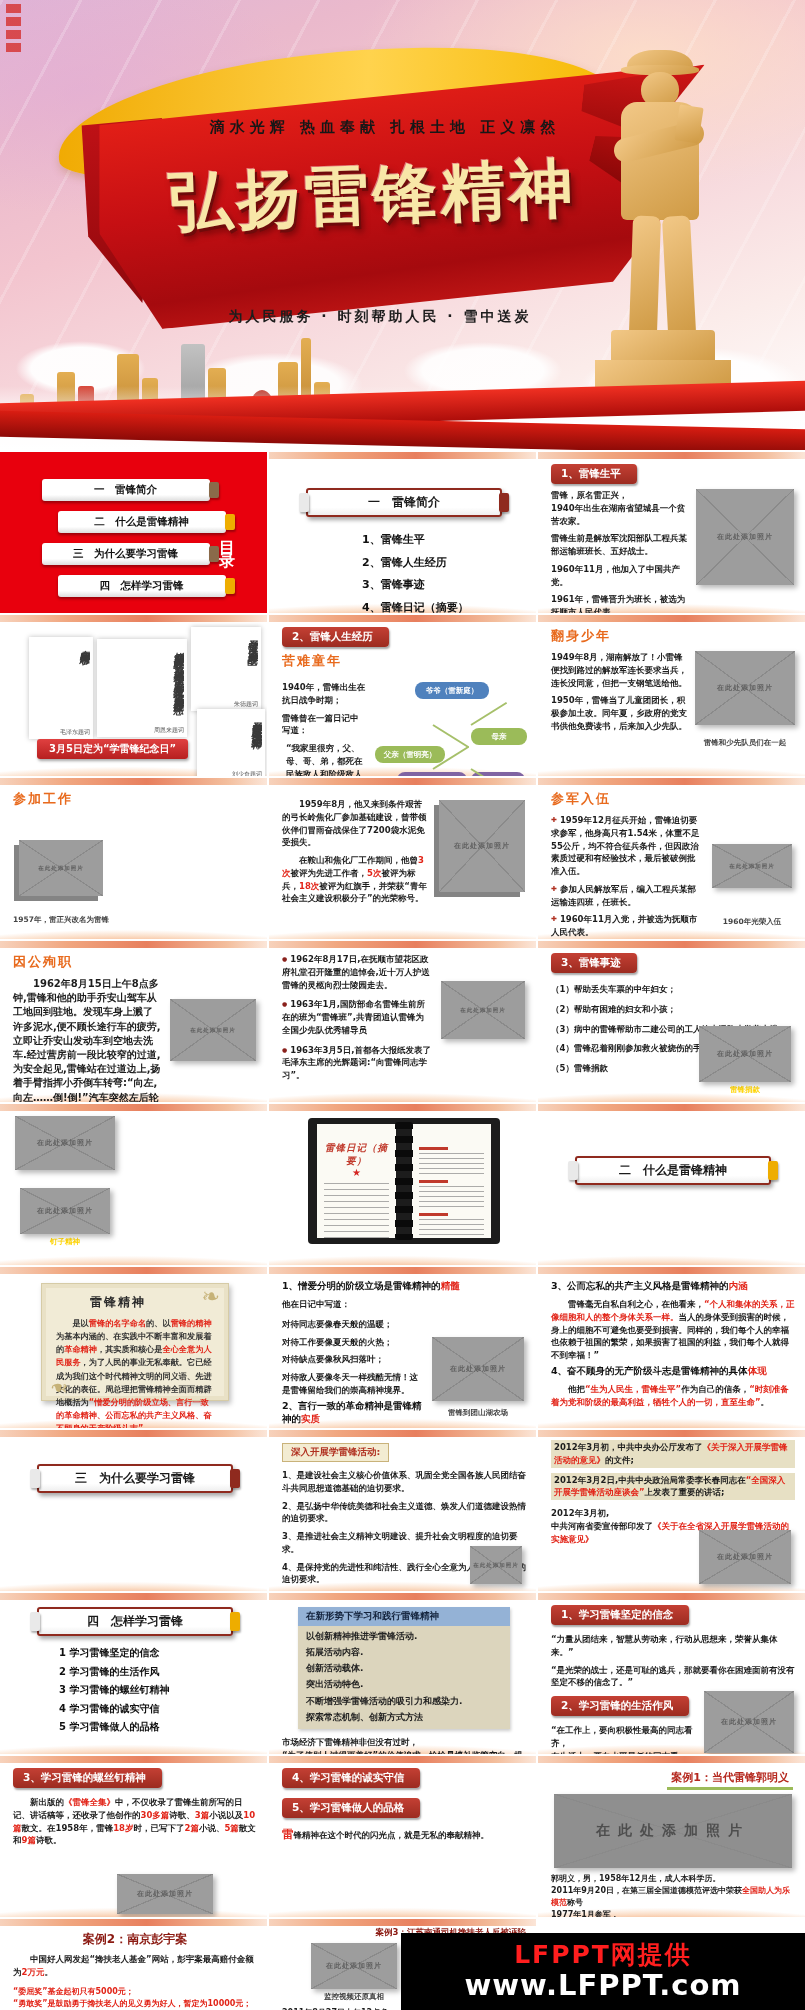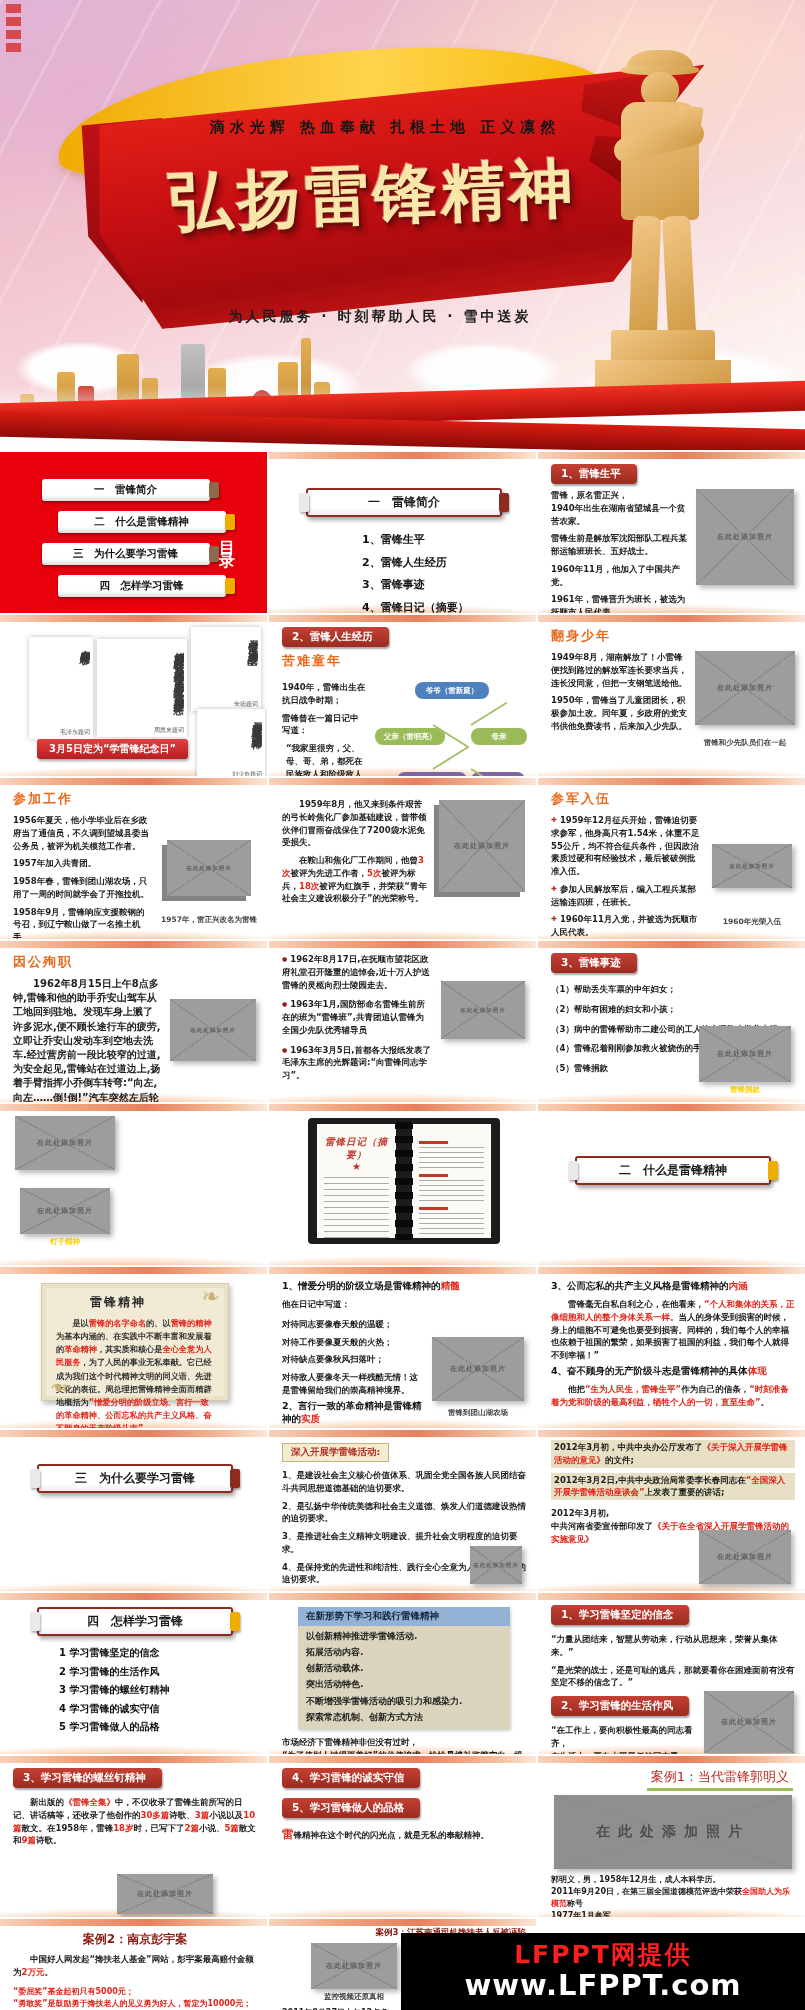--- a/index.html
+++ b/index.html
@@ -130,42 +130,42 @@
   .tl{position:absolute;height:2px;background:#a6c06a;transform-origin:0 50%;}
   
   .cpanel{position:absolute;background:#fff;box-shadow:0 0 5px rgba(0,0,0,.25);padding:5px 3px 3px;display:flex;flex-direction:row-reverse;}
   .cscript{writing-mode:vertical-rl;font-family:"DejaVu Serif","Liberation Serif",serif;font-style:italic;font-weight:bold;
      color:#3a3a3a;font-size:10px;line-height:1.15;letter-spacing:1px;flex:1;overflow:hidden;}
   .clabel{position:absolute;right:3px;bottom:2px;font-size:6px;color:#555;}
   .cbanner{position:absolute;background:linear-gradient(#e04040,#b71f1f);color:#fff;font-weight:bold;font-size:10px;
      padding:3px 12px;border-radius:3px;box-shadow:1px 2px 3px rgba(0,0,0,.35);}
   
   .nb{position:absolute;left:26px;right:26px;top:4px;bottom:2px;background:#1c1c1c;border-radius:4px;padding:6px 9px;display:flex;gap:16px;}
-  .pg{flex:1;background:#fbfaf4;padding:12px 7px;position:relative;overflow:hidden;}
+  .pg{flex:1;background:#fbfaf4;padding:18px 7px;position:relative;overflow:hidden;}
   .rings{position:absolute;left:50%;top:4px;bottom:4px;width:18px;transform:translateX(-50%);
      background:repeating-linear-gradient(180deg,#0a0a0a 0 7px,transparent 7px 14px);border-radius:3px;z-index:2;}
   .nbtitle{color:#c0392b;font-size:9.5px;font-weight:bold;font-style:italic;text-align:center;letter-spacing:1px;}
   .nbstar{color:#d42622;text-align:center;font-size:10px;line-height:1;}
   .scrib{margin-top:5px;height:66px;background:repeating-linear-gradient(180deg,#8a8a8a 0 1px,transparent 1px 6px);opacity:.7;}
   .rdate{width:45%;height:3px;background:#c0392b;margin:5px 0 3px;}
   .scrib2{height:22px;background:repeating-linear-gradient(180deg,#8a8a8a 0 1px,transparent 1px 5px);opacity:.7;}
   
   .parchbox{position:absolute;left:28px;right:28px;top:6px;bottom:8px;background:#f1ebd6;border:1px solid #d6cba6;
      box-shadow:inset 0 0 0 4px #e9e1c6,2px 3px 5px rgba(0,0,0,.25);padding:10px 14px;}
   .parchbox::before{content:"❧";position:absolute;right:8px;top:0;color:#c6b277;font-size:22px;}
   .parchbox::after{content:"❧";position:absolute;left:8px;bottom:0;color:#c6b277;font-size:22px;transform:rotate(180deg);}
   .parchtitle{font-size:12px;font-weight:bold;color:#2b2b2b;margin:0 0 6px 34px;letter-spacing:2px;}
   .parchtext{font-size:8.2px;font-weight:bold;line-height:1.6;color:#333;}
   
   .tbox{margin:4px auto 0;width:212px;background:#dcd5bd;padding-bottom:6px;box-shadow:1px 2px 3px rgba(0,0,0,.2);}
   .tbh{background:#94b2d6;padding:3px 8px;font-size:9.5px;font-weight:bold;color:#13233c;}
   .tbi{padding:4px 8px 0;font-size:9px;font-weight:bold;color:#222;line-height:1.35;}
   
   .c1hw{text-align:right;margin:0 2px 4px 0;}
-  .c1h{display:inline-block;color:#b5281e;font-weight:normal;font-size:13px;border-bottom:3px solid #9bbb59;padding:0 4px 2px;}
+  .c1h{display:inline-block;color:#b5281e;font-weight:bold;font-size:11px;border-bottom:3px solid #9bbb59;padding:0 4px 2px;}
   .photos2{display:flex;gap:14px;justify-content:center;margin-top:4px;}
   
   .sitefooter{position:absolute;right:0;bottom:0;width:404px;height:77px;background:#000;z-index:9;
      display:flex;flex-direction:column;align-items:center;justify-content:center;line-height:1.12;}
   .f1{color:#ff1e1e;font-size:25px;font-weight:bold;letter-spacing:2px;}
   .f2{color:#ffffff;font-size:29px;font-weight:bold;letter-spacing:1px;}
 </style>
 </head>
 <body>
 
@@ -288,21 +288,21 @@
         <div class="strip-t"></div>
         <div class="inner"><div class="badge">2、雷锋人生经历</div><div class="oh">苦难童年</div><div class="rowx">
             <div class="colL">
               <div class="p b s85 mt">1940年，雷锋出生在抗日战争时期；</div>
               <div class="p b s85 mt">雷锋曾在一篇日记中写道：</div>
               <div class="p b s85 mt q">“我家里很穷，父、母、哥、弟，都死在民族敌人和阶级敌人的手里，这血海深仇，我永远铭记在心。”</div>
             </div>
             <div class="colR" style="width: 152px;">
               <div class="treewrap">
                 <div class="tn" style="left: 40px; top: 0px; width: 70px; background: rgb(79, 129, 189);">爷爷（雷新庭）</div>
-                <div class="tn" style="left: 0px; top: 46px; width: 66px; background: rgb(155, 187, 89);">父亲（雷明亮）</div>
+                <div class="tn" style="left: 0px; top: 64px; width: 66px; background: rgb(155, 187, 89);">父亲（雷明亮）</div>
                 <div class="tn" style="left: 96px; top: 46px; width: 52px; background: rgb(155, 187, 89);">母亲</div>
                 <div class="tn" style="left: 22px; top: 90px; width: 66px; background: rgb(128, 100, 162);">哥哥（雷振德）</div>
                 <div class="tn" style="left: 96px; top: 90px; width: 50px; background: rgb(128, 100, 162);">弟弟</div>
                 <div class="tl" style="left: 58px; top: 42px; width: 42px; transform: rotate(32deg);"></div>
                 <div class="tl" style="left: 96px; top: 42px; width: 42px; transform: rotate(-32deg);"></div>
                 <div class="tl" style="left: 58px; top: 86px; width: 42px; transform: rotate(-32deg);"></div>
                 <div class="tl" style="left: 96px; top: 86px; width: 42px; transform: rotate(32deg);"></div>
               </div>
             </div>
           </div></div>
@@ -328,26 +328,20 @@
             </div>
           </div>
         </div>
         <div class="strip-b"></div>
       </div>
       <div class="cell k-content">
         <div class="strip-t"></div>
         <div class="inner">
           <div class="oh">参加工作</div>
           <div class="rowx">
-            <div class="colL">
-              <div class="p b s85">1956年夏天，他小学毕业后在乡政府当了通信员，不久调到望城县委当公务员，被评为机关模范工作者。</div>
-              <div class="p b s85 mt">1957年加入共青团。</div>
-              <div class="p b s85 mt">1958年春，雷锋到团山湖农场，只用了一周的时间就学会了开拖拉机。</div>
-              <div class="p b s85 mt">1958年9月，雷锋响应支援鞍钢的号召，到辽宁鞍山做了一名推土机手。</div>
-            </div>
             <div class="colR" style="width: 96px;">
               <div style="height: 26px;"></div>
               <div class="phwrap">
                 <div class="ph t off" style="width: 84px; height: 56px;">
                   <span class="phlab">在此处添加照片</span>
                 </div>
               </div>
               <div style="height: 16px;"></div>
               <div class="cap">1957年，雷正兴改名为雷锋</div>
             </div>

